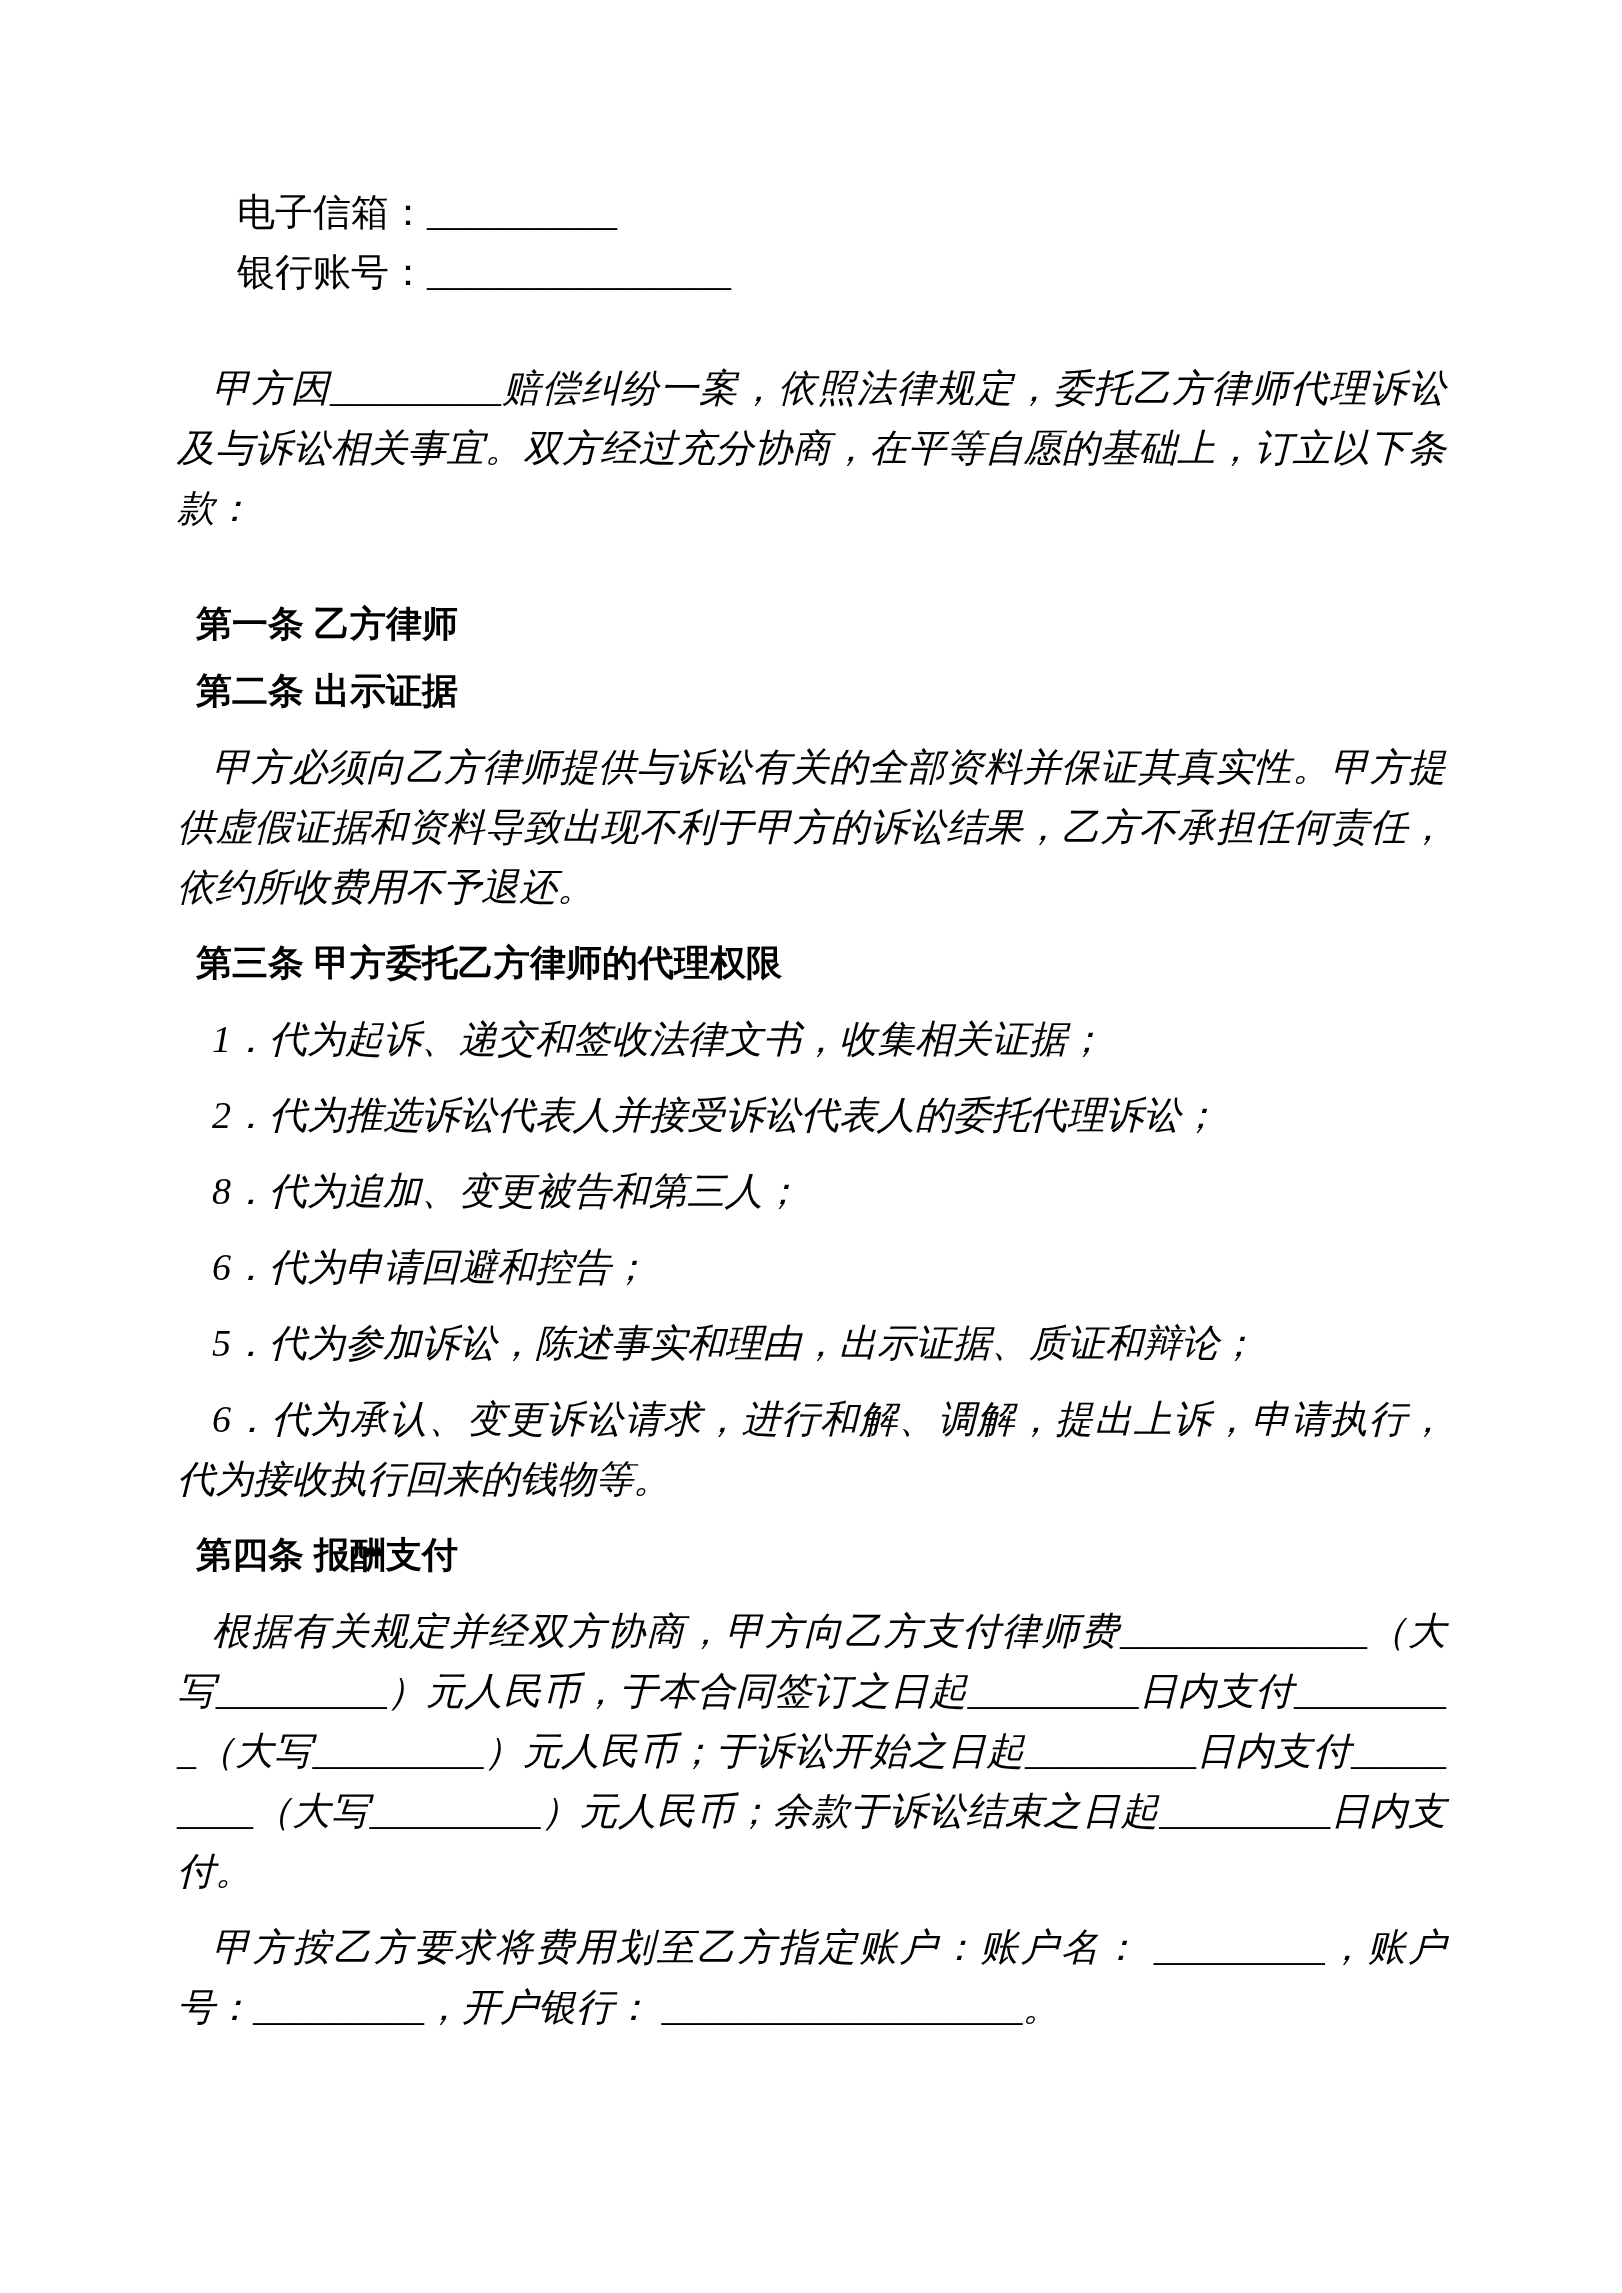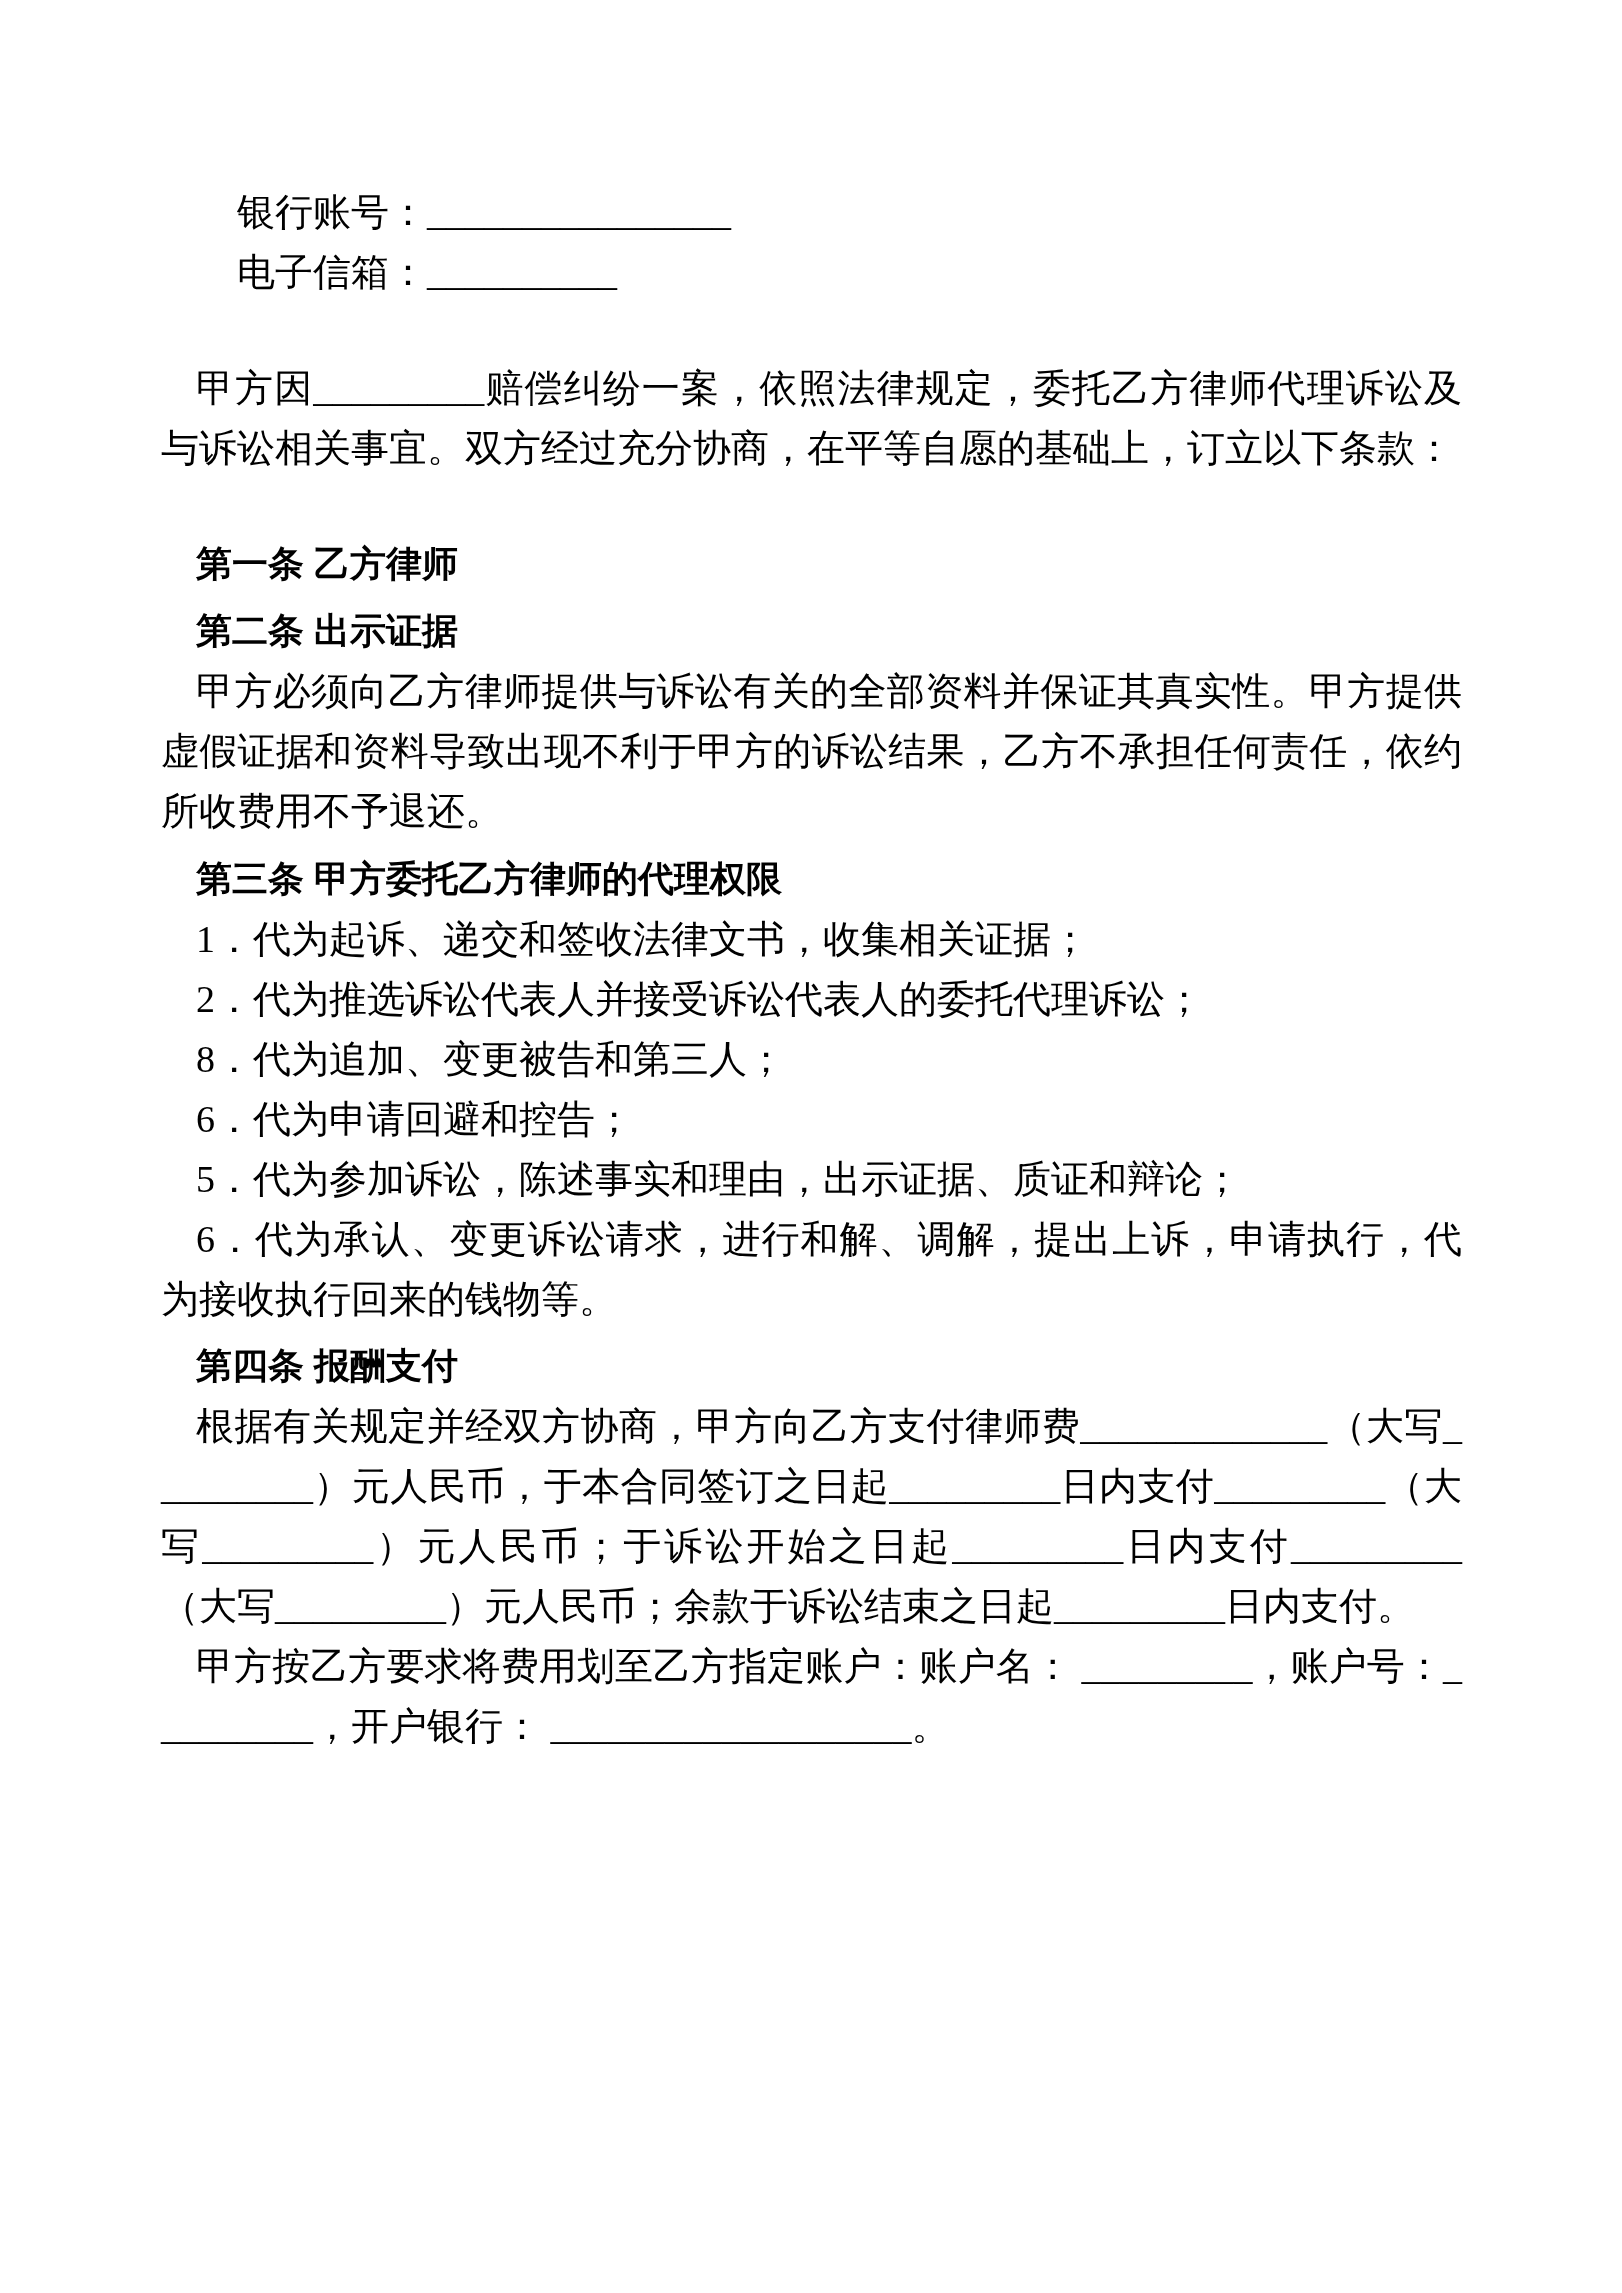--- a/index.html
+++ b/index.html
@@ -14,23 +14,24 @@
     background: #ffffff;
     color: #000000;
     box-sizing: border-box;
     padding: 182px 161px 0 161px;
     font-family: "Liberation Serif", "DejaVu Serif", serif;
     font-size: 38px;
     line-height: 60px;
     overflow: hidden;
   }
   .para {
-    margin: 0;
+    margin: 16px;
     text-align: justify;
     word-break: break-all;
+    font-style: italic;
   }
   .indent-1 {
     text-indent: 35px;   
   }
   .field-line {
     margin: 0;
     text-indent: 76px;   
     white-space: nowrap;
   }
   .heading {
@@ -46,23 +47,23 @@
   }
   .blank {
     letter-spacing: 0;
   }
 </style>
 </head>
 <body>
 
 <div class="page">
 
+  <p class="field-line"><span>电子信箱：</span><span class="blank">__________</span></p>
+
   <p class="field-line"><span>银行账号：</span><span class="blank">________________</span></p>
-
-  <p class="field-line"><span>电子信箱：</span><span class="blank">__________</span></p>
 
   <p class="para indent-1 gap-before">甲方因_________赔偿纠纷一案，依照法律规定，委托乙方律师代理诉讼及与诉讼相关事宜。双方经过充分协商，在平等自愿的基础上，订立以下条款：</p>
 
   <h3 class="heading gap-before">第一条 乙方律师</h3>
 
   <h3 class="heading">第二条 出示证据</h3>
   <p class="para indent-1">甲方必须向乙方律师提供与诉讼有关的全部资料并保证其真实性。甲方提供虚假证据和资料导致出现不利于甲方的诉讼结果，乙方不承担任何责任，依约所收费用不予退还。</p>
 
   <h3 class="heading">第三条 甲方委托乙方律师的代理权限</h3>
   <p class="para indent-1">1．代为起诉、递交和签收法律文书，收集相关证据；</p>

